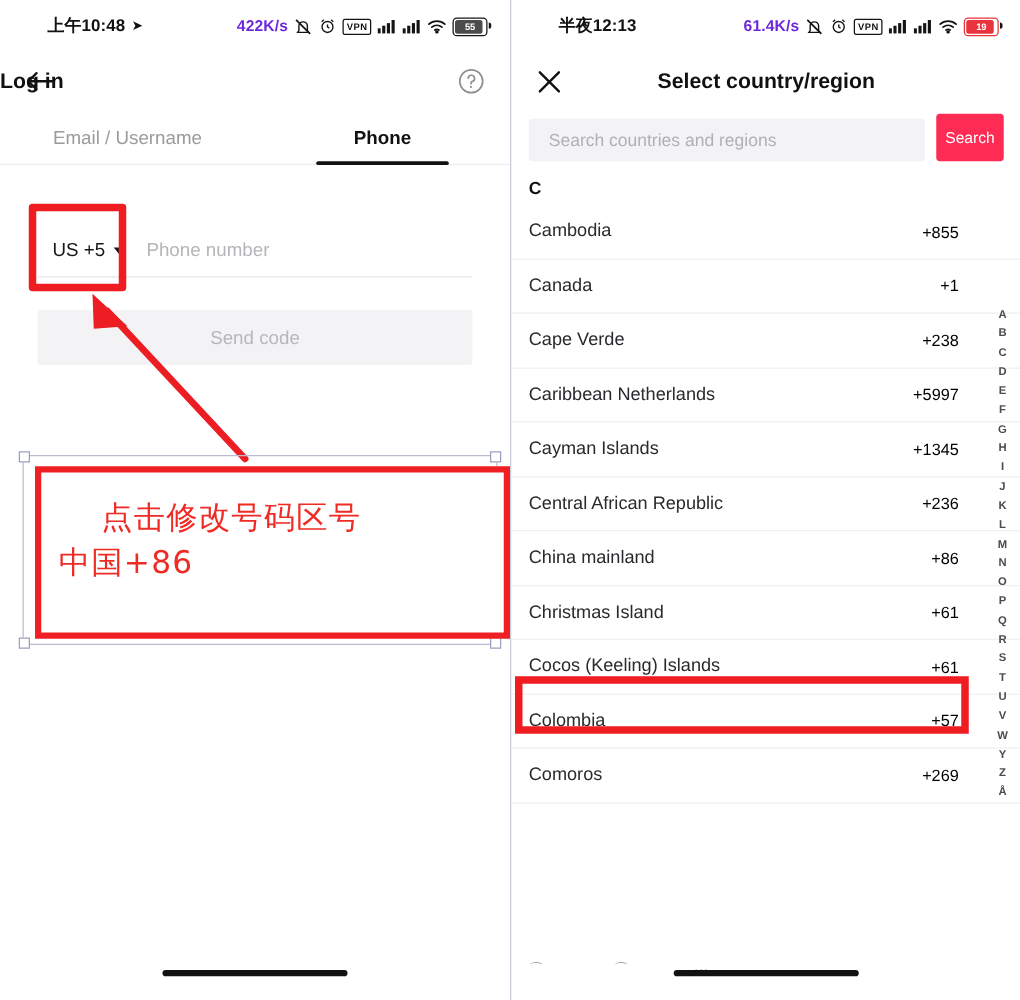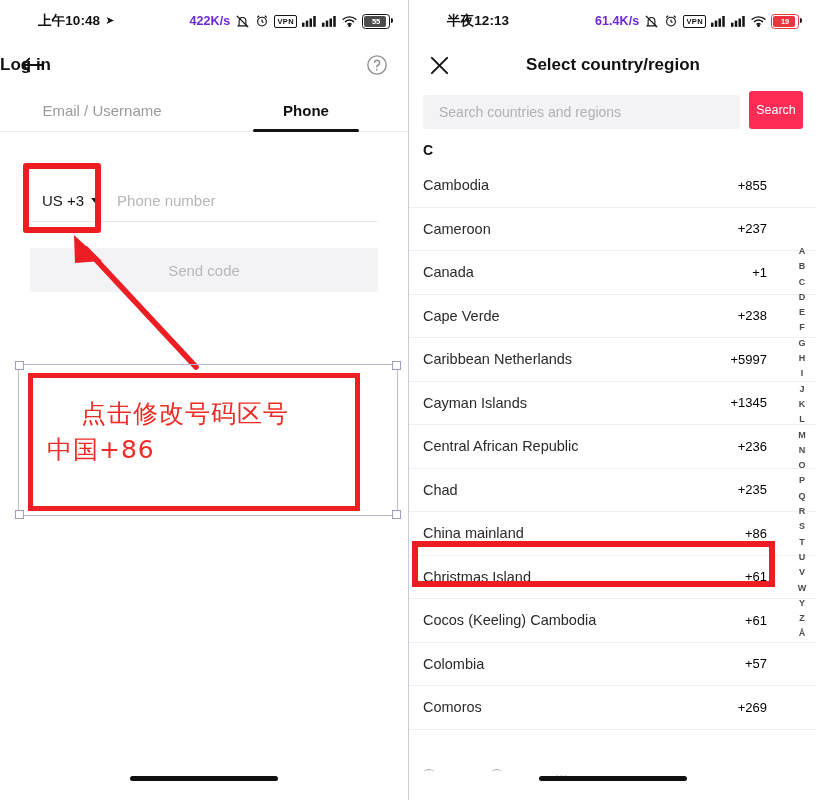--- a/index.html
+++ b/index.html
@@ -220,21 +220,21 @@
     pointer-events: none;
   }
   #redbox-cc   { left: 23px;  top: 163px; width: 78px;  height: 70px; border-radius: 3px; }
   #redbox-cn   { left: 412px; top: 541px; width: 363px; height: 46px; }
 
   
   #anno-box {
     position: absolute;
     left: 28px;
     top: 373px;
-    width: 332px;
+    width: 380px;
     height: 138px;
     border: 5px solid #ee2024;
     background: #ffffff;
     box-sizing: border-box;
   }
   #anno-sel {
     position: absolute;
     left: 18px;
     top: 364px;
     width: 380px;
@@ -479,21 +479,21 @@
 
     <div class="tabs">
       <div class="tab">Email / Username</div>
       <div class="tab active">Phone</div>
     </div>
     <div class="tabs-sep"></div>
 
     <div class="phone-wrap">
       <div class="phone-row">
         <div class="cc-select">
-          <span>US +3</span>
+          <span>US +5</span>
           <span class="cc-caret"></span>
         </div>
         <input class="phone-input" type="text" placeholder="Phone number" style="">
       </div>
     </div>
 
     <div class="send-code">Send code</div>
 
     <div class="redbox" id="redbox-cc"></div>
 
@@ -585,57 +585,49 @@
     </div>
 
     <div class="section-letter">C</div>
 
     <div class="country-list" id="country-list">
         <div class="country-row">
           <span class="c-name">Cambodia</span>
           <span class="c-code">+855</span>
         </div>
         <div class="country-row">
-          <span class="c-name">Cameroon</span>
-          <span class="c-code">+237</span>
-        </div>
-        <div class="country-row">
           <span class="c-name">Canada</span>
           <span class="c-code">+1</span>
         </div>
         <div class="country-row">
           <span class="c-name">Cape Verde</span>
           <span class="c-code">+238</span>
         </div>
         <div class="country-row">
           <span class="c-name">Caribbean Netherlands</span>
           <span class="c-code">+5997</span>
         </div>
         <div class="country-row">
           <span class="c-name">Cayman Islands</span>
           <span class="c-code">+1345</span>
         </div>
         <div class="country-row">
           <span class="c-name">Central African Republic</span>
           <span class="c-code">+236</span>
         </div>
         <div class="country-row">
-          <span class="c-name">Chad</span>
-          <span class="c-code">+235</span>
-        </div>
-        <div class="country-row">
           <span class="c-name">China mainland</span>
           <span class="c-code">+86</span>
         </div>
         <div class="country-row">
           <span class="c-name">Christmas Island</span>
           <span class="c-code">+61</span>
         </div>
         <div class="country-row">
-          <span class="c-name">Cocos (Keeling) Cambodia</span>
+          <span class="c-name">Cocos (Keeling) Islands</span>
           <span class="c-code">+61</span>
         </div>
         <div class="country-row">
           <span class="c-name">Colombia</span>
           <span class="c-code">+57</span>
         </div>
         <div class="country-row">
           <span class="c-name">Comoros</span>
           <span class="c-code">+269</span>
         </div>

